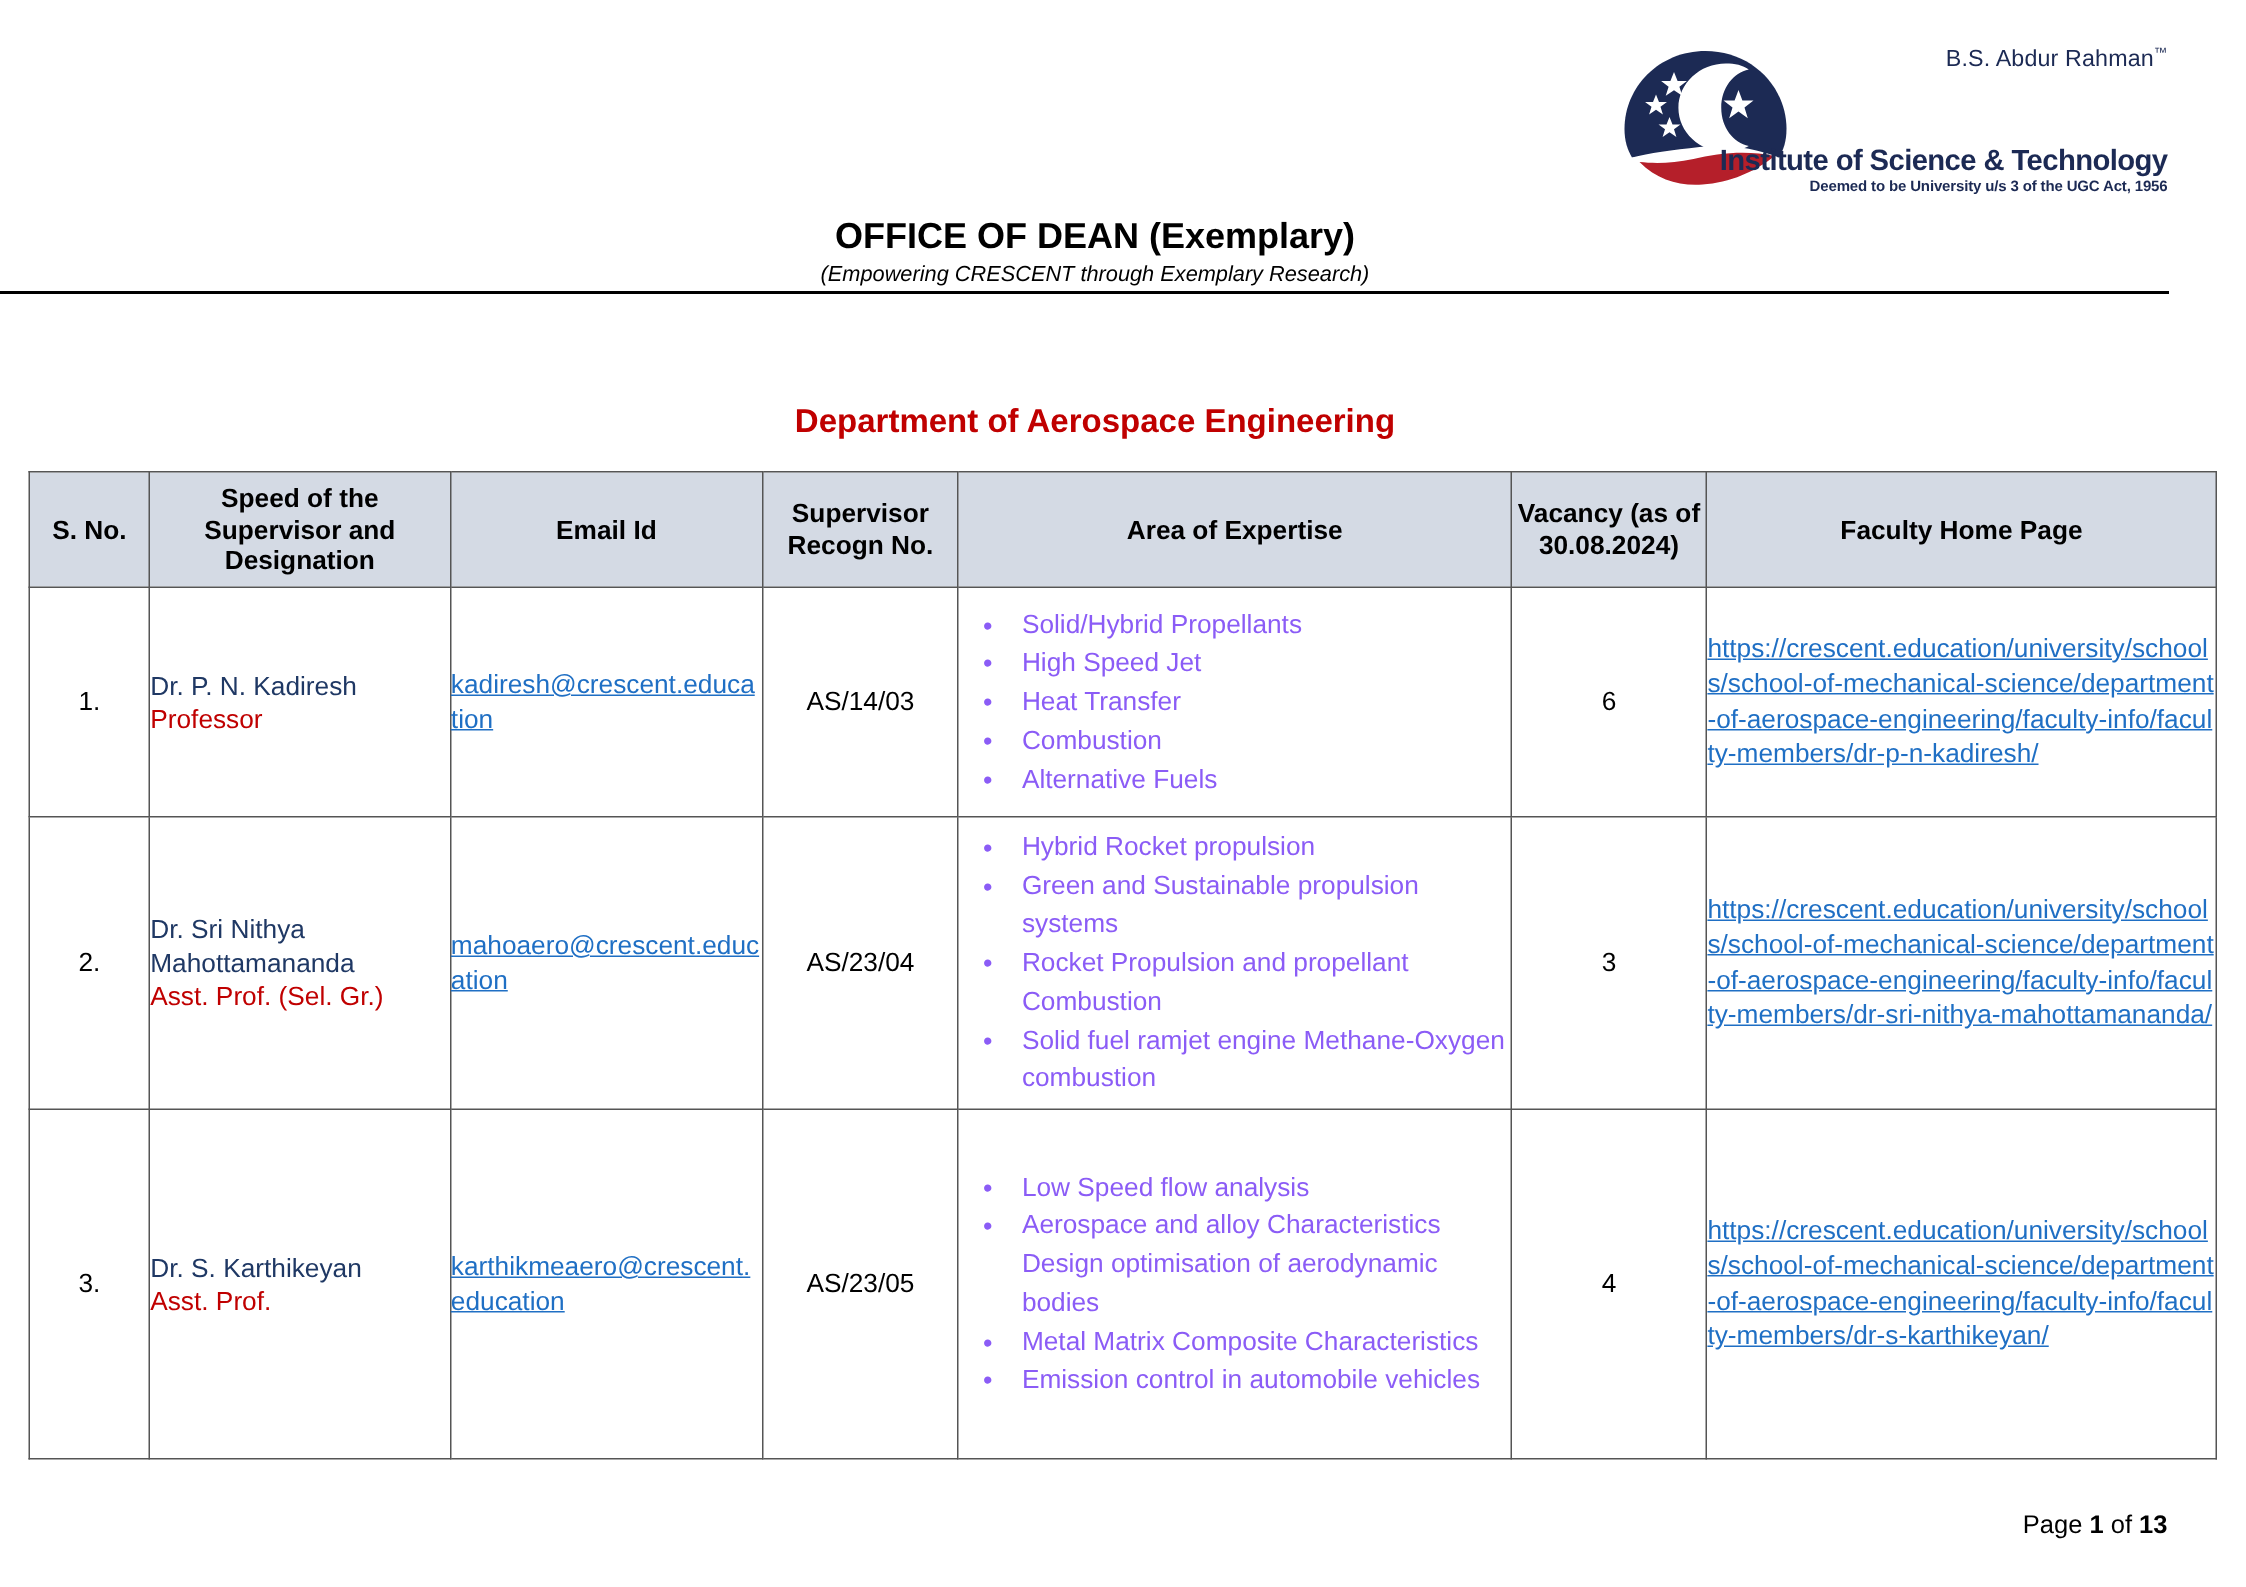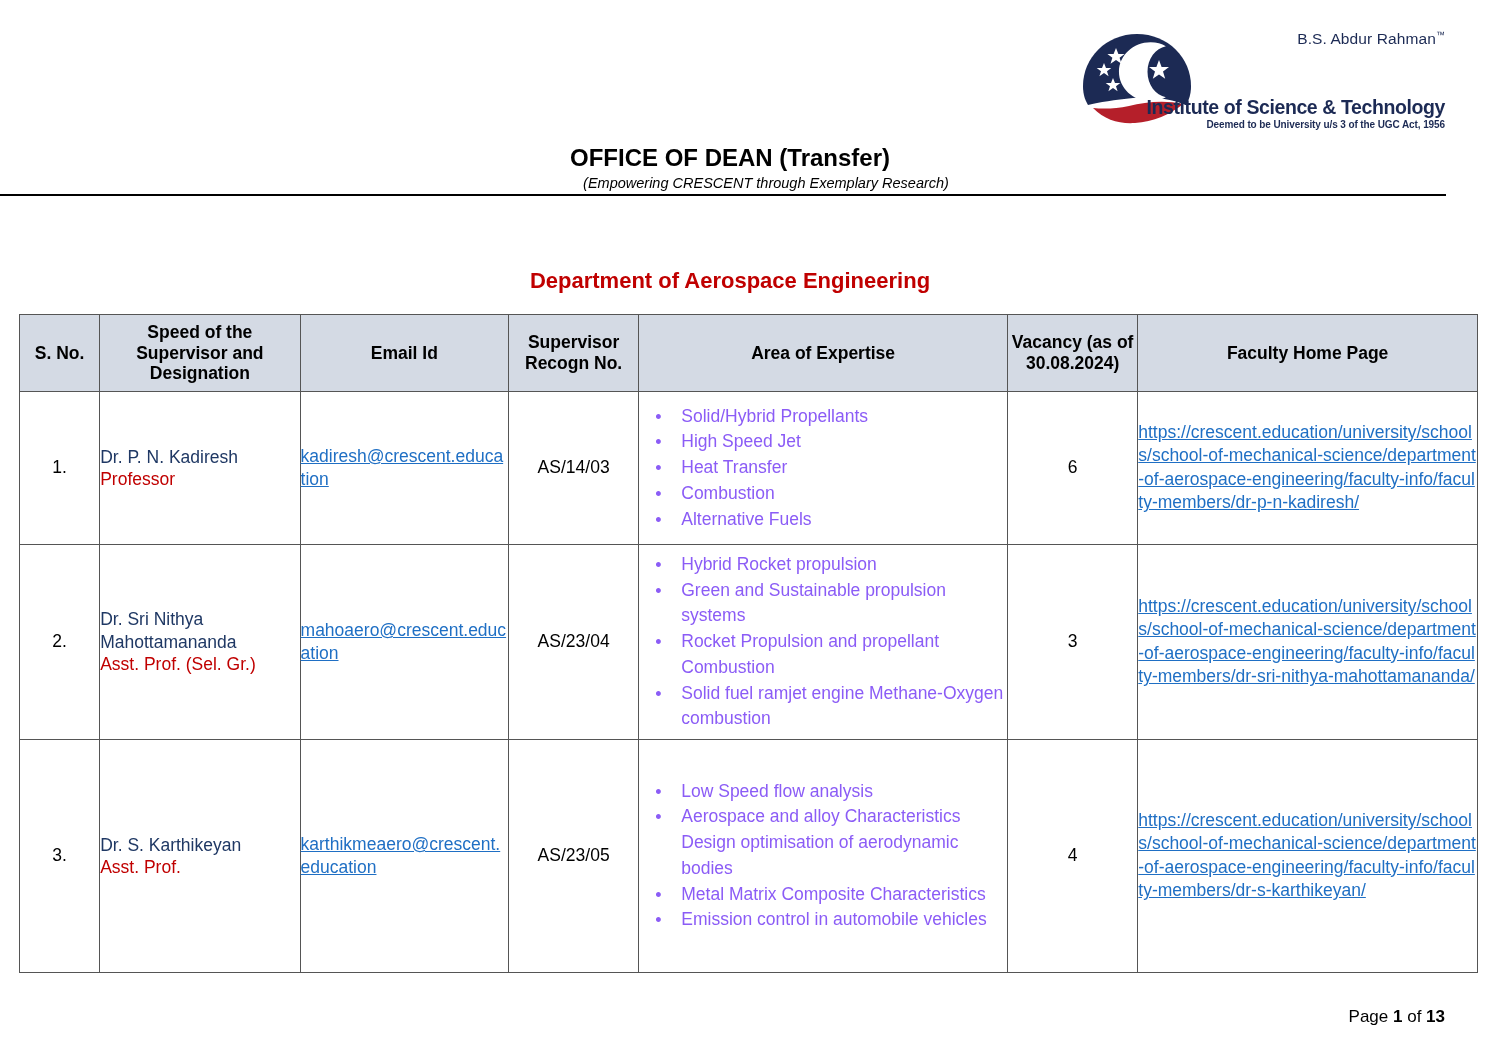--- a/index.html
+++ b/index.html
@@ -95,21 +95,20 @@
   .doc-subtitle {
     position: absolute;
     top: 175px;
     left: 0;
     width: 1460px;
     text-align: center;
     font-size: 14.5px;
     font-style: italic;
     font-weight: 400;
     color: #000000;
-    margin-left: 36px;
   }
   .hrule {
     position: absolute;
     top: 194px;
     left: 0;
     width: 1446px;
     height: 2px;
     background: #000000;
   }
   .school-title {
@@ -270,21 +269,21 @@
           <polygon points="36,46 38,51 43.3,51 39,54.2 40.6,59.3 36,56.1 31.4,59.3 33,54.2 28.7,51 34,51"></polygon>
           <polygon points="82,28 84.6,35 92,35 86,39.6 88.2,46.8 82,42.4 75.8,46.8 78,39.6 72,35 79.4,35"></polygon>
         </g>
       </svg>
     </div>
     <div class="logo-tm"><span>B.S. Abdur Rahman</span><span class="tm-sup">™</span></div>
     <div class="logo-sub">Institute of Science &amp; Technology</div>
     <div class="logo-sub2">Deemed to be University u/s 3 of the UGC Act, 1956</div>
   </div>
 
-  <div class="doc-title">OFFICE OF DEAN (Transfer)</div>
+  <div class="doc-title">OFFICE OF DEAN (Exemplary)</div>
   <div class="doc-subtitle">(Empowering CRESCENT through Exemplary Research)</div>
   <div class="hrule"></div>
   <div class="dept-title">Department of Aerospace Engineering</div>
 
   <div class="tbl-wrap">
     <table class="grid">
       <colgroup>
         <col class="col-sno">
           <col class="col-name">
           <col class="col-email">

